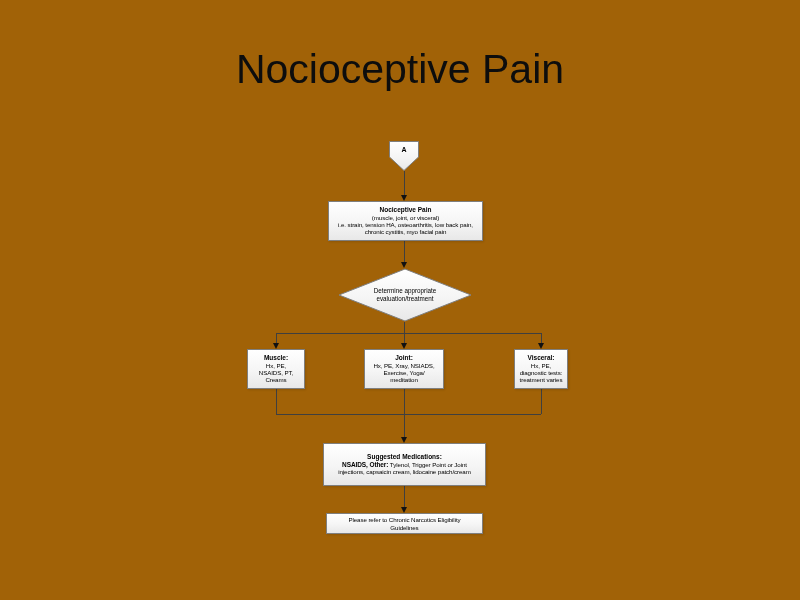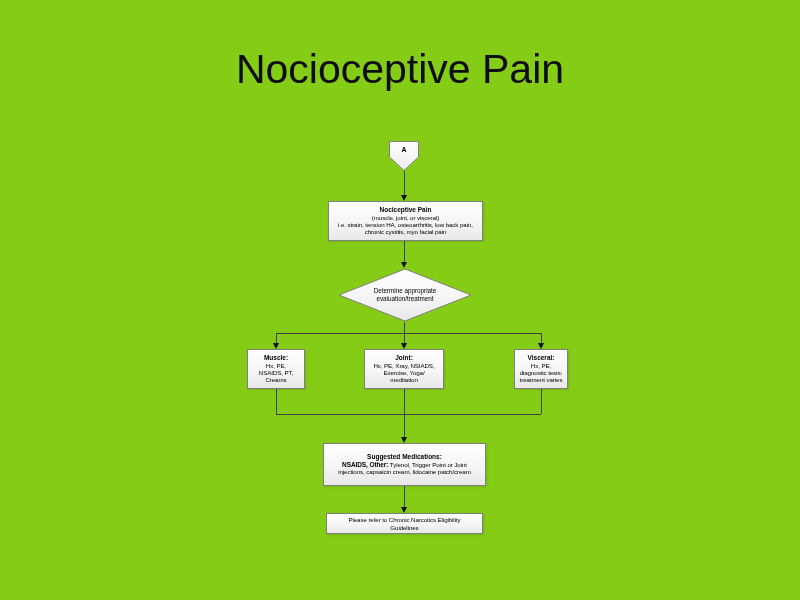--- a/index.html
+++ b/index.html
@@ -1,17 +1,17 @@
 <!DOCTYPE html>
 <html><head>
 <meta charset="utf-8">
 <style>
   html,body{margin:0;padding:0;background:#ffffff;}
   .slide{
-    position:relative;width:800px;height:600px;background:#84cc16;overflow:hidden;
+    position:relative;width:800px;height:600px;background:#a16207;overflow:hidden;
     font-family:"Liberation Sans","DejaVu Sans",sans-serif;color:#000;
   }
   .title{
     position:absolute;top:46px;left:0;width:800px;margin:0;
     text-align:center;font-size:41px;font-weight:400;color:#0d0d0d;letter-spacing:0;
   }
   
   .box{
     position:absolute;box-sizing:border-box;
     border:1px solid #7f7f7f;

